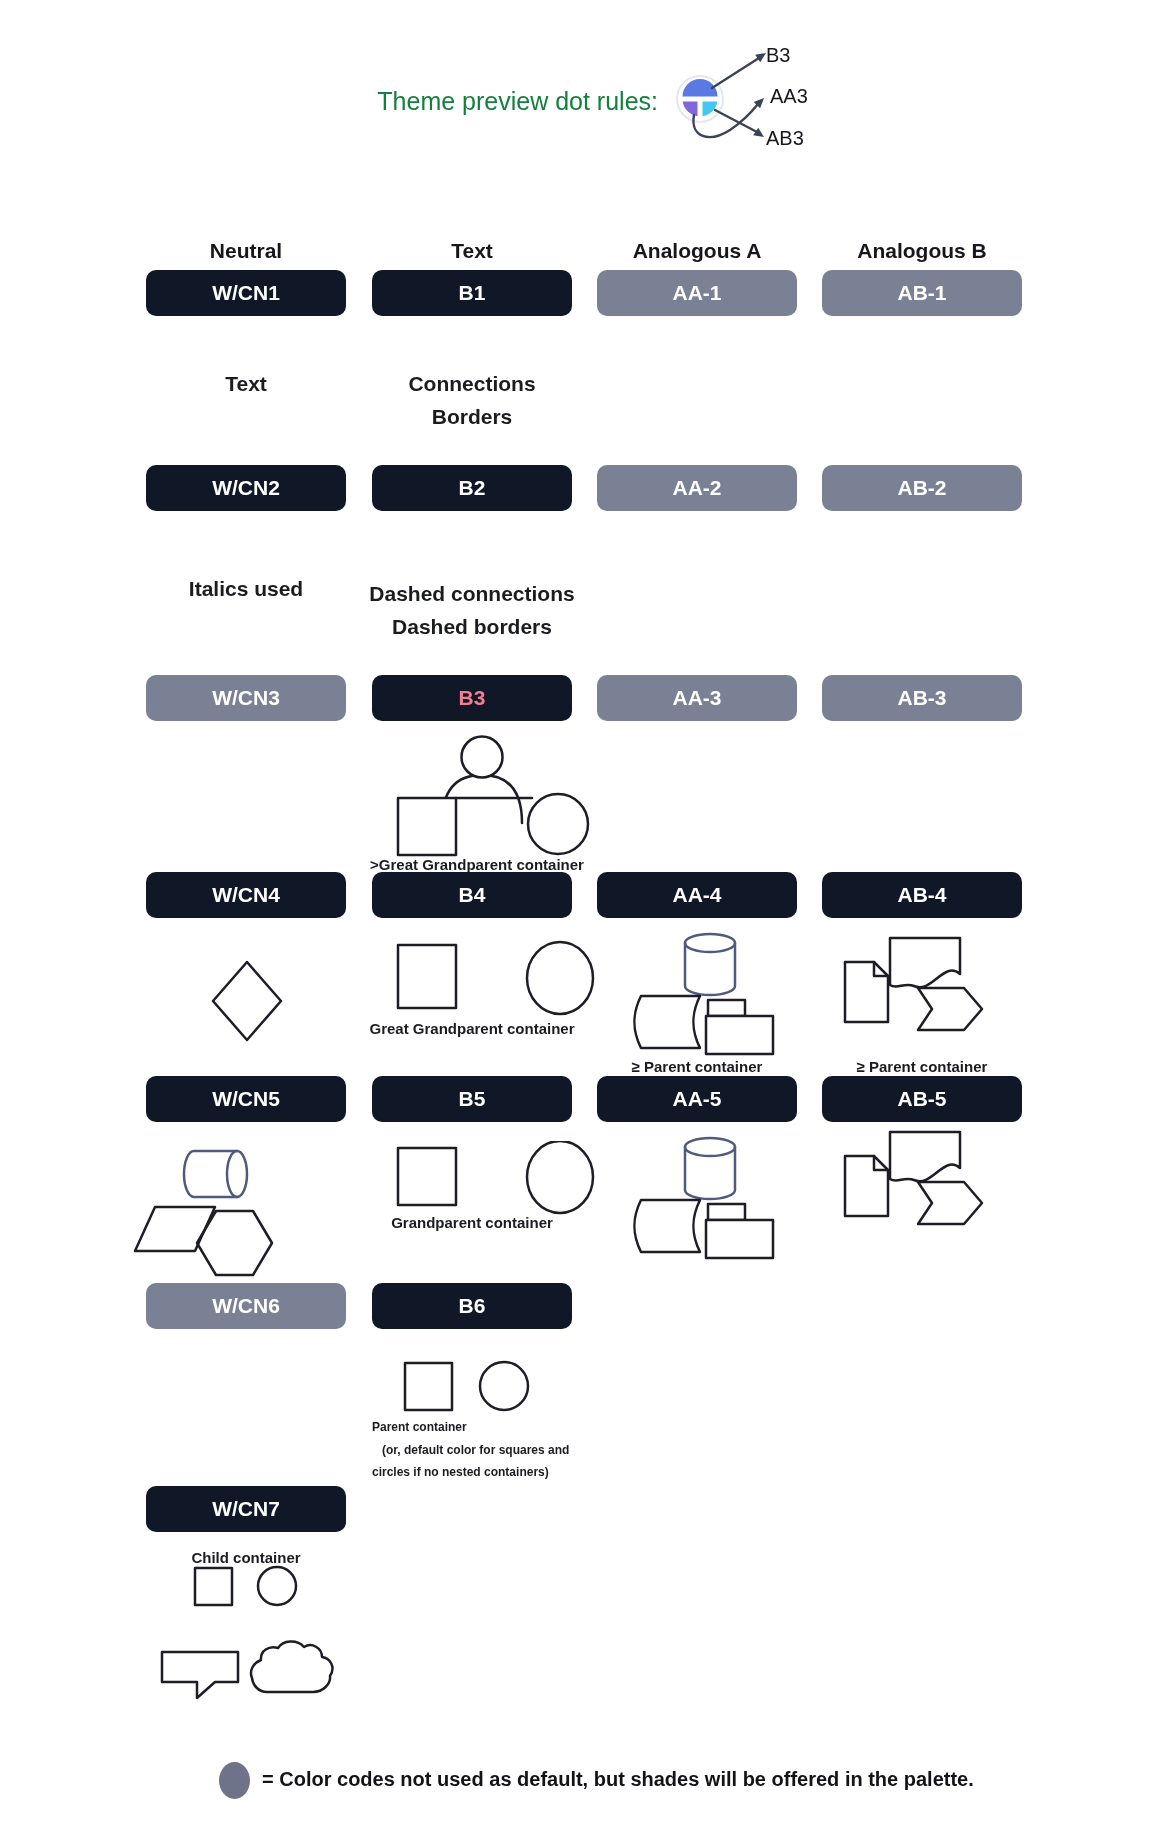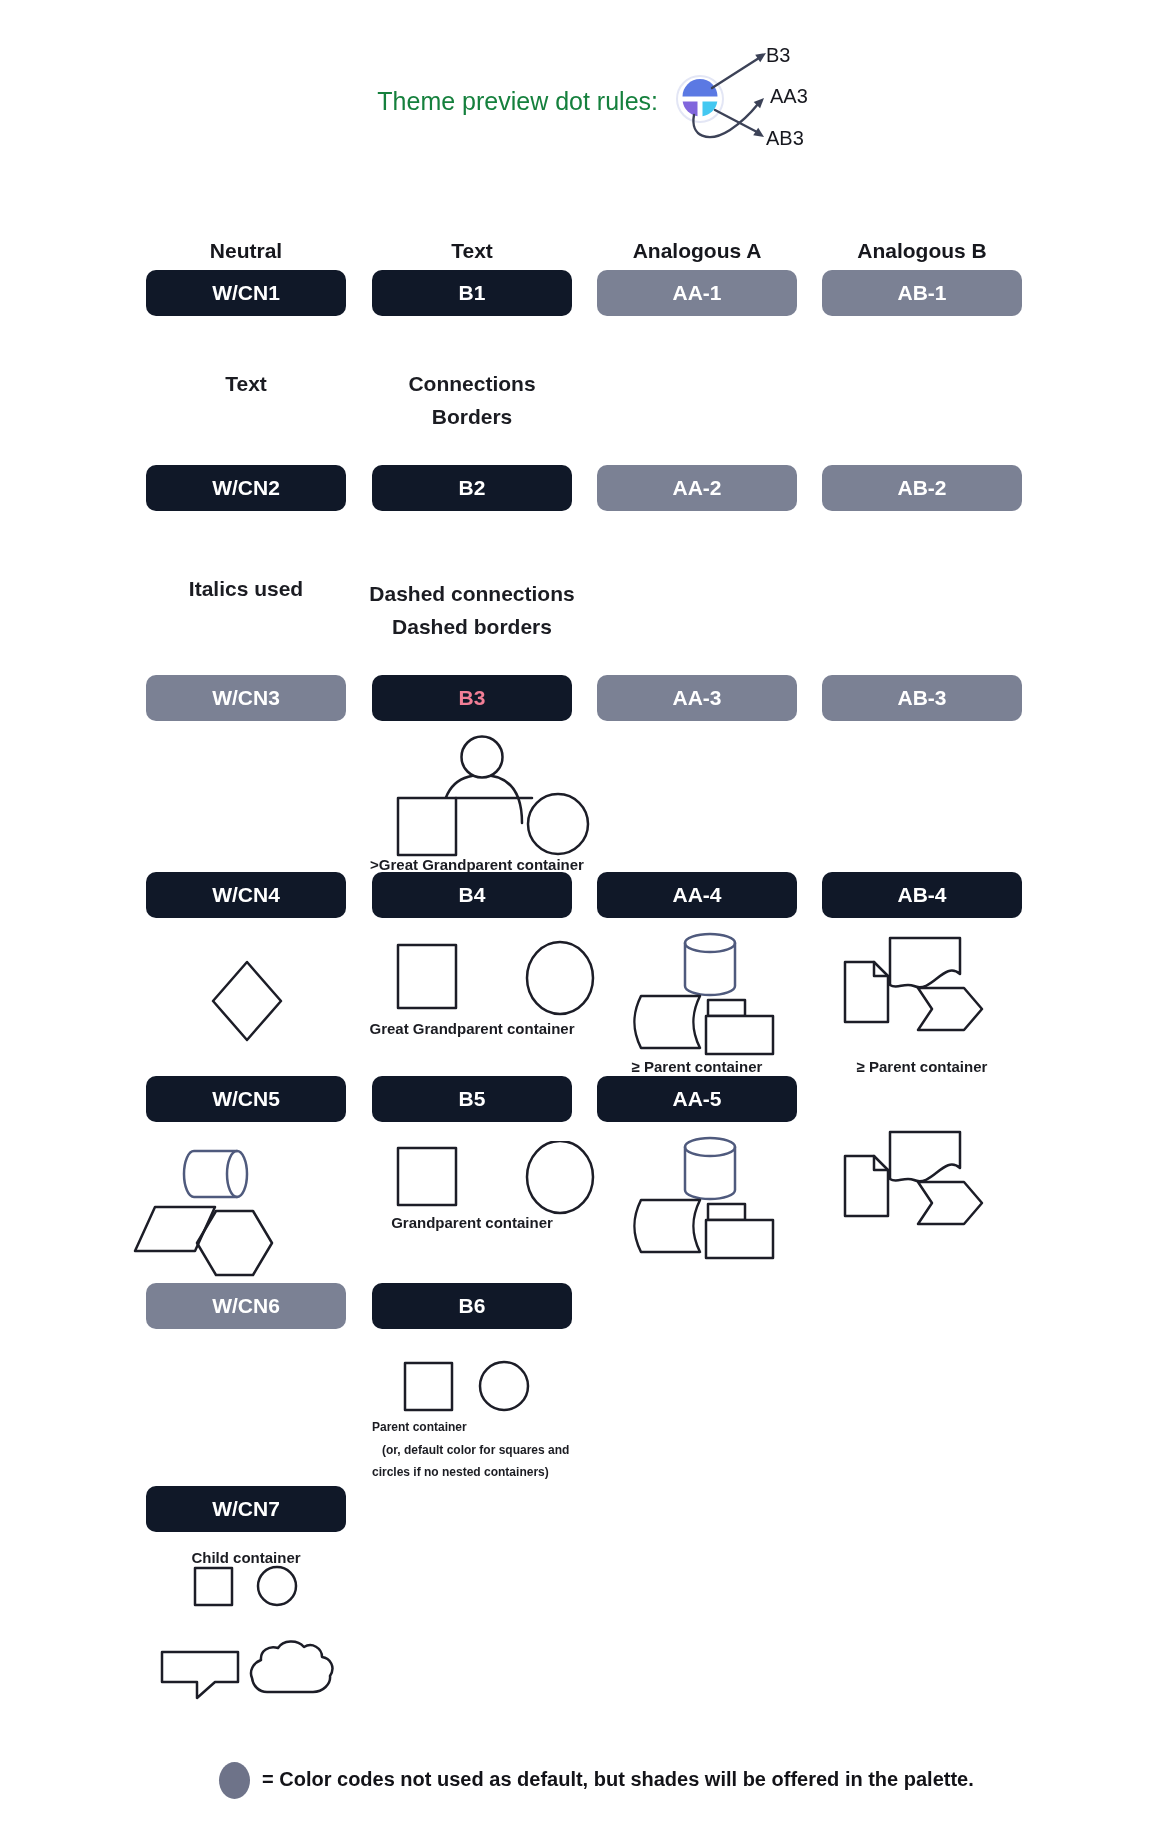--- a/index.html
+++ b/index.html
@@ -172,20 +172,23 @@
 
   <div class="pill dark c1 r5">
       <span>W/CN5</span>
     </div>
   <div class="pill dark c2 r5">
       <span>B5</span>
     </div>
   <div class="pill dark c3 r5">
       <span>AA-5</span>
     </div>
+  <div class="pill dark c4 r5">
+      <span>AB-5</span>
+    </div>
 
   <svg class="abs" style="left:130px;top:1143px" width="150" height="135" viewBox="0 0 150 135">
     <path class="shape cyl" d="M 107 8 H 64 A 10 23 0 0 0 64 54 H 107"></path>
     <ellipse class="shape cyl" cx="107" cy="31" rx="10" ry="23"></ellipse>
     <polygon class="shape" points="5,108 25,64 85,64 65,108"></polygon>
     <polygon class="shape" points="67,100 86,68 123,68 142,100 123,132 86,132"></polygon>
   </svg>
 
   <svg class="abs" style="left:395px;top:1141px" width="205" height="80" viewBox="0 0 205 80">
     <rect class="shape" x="3" y="7" width="58" height="57"></rect>

